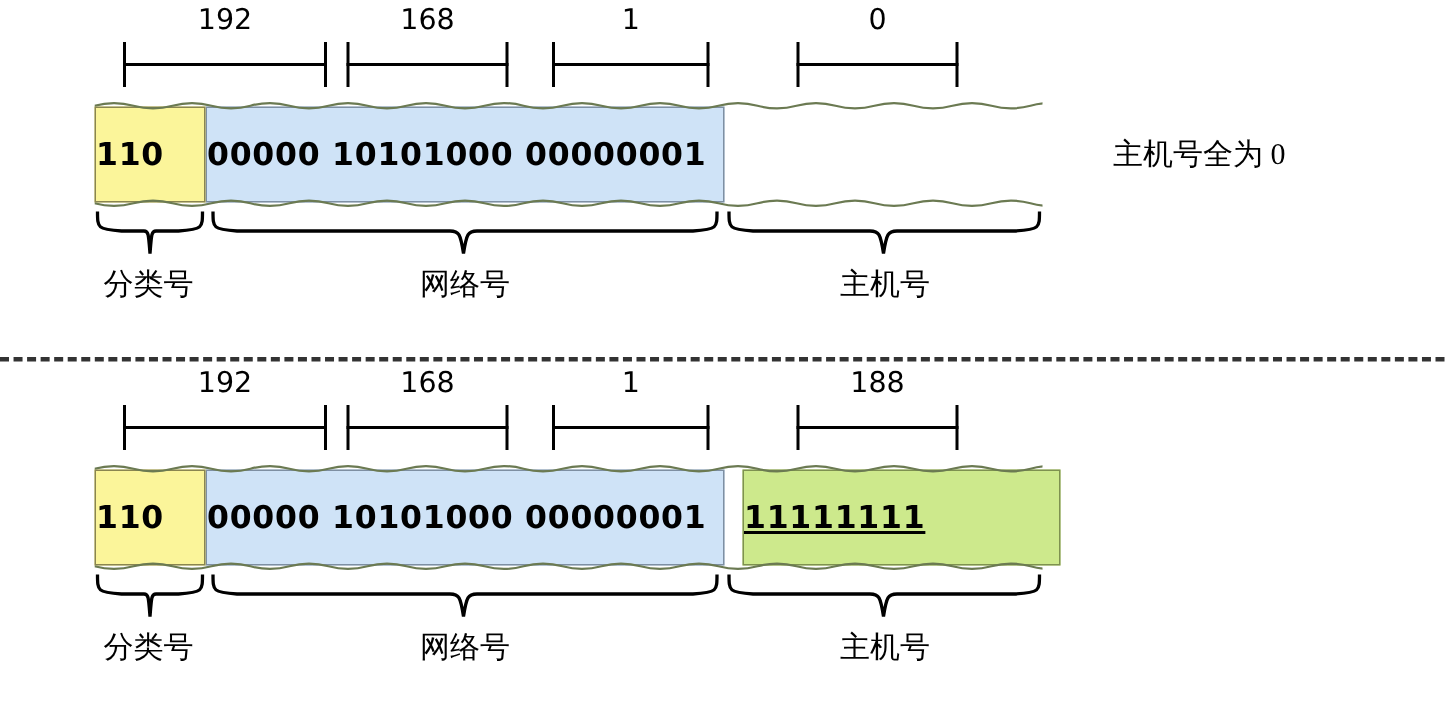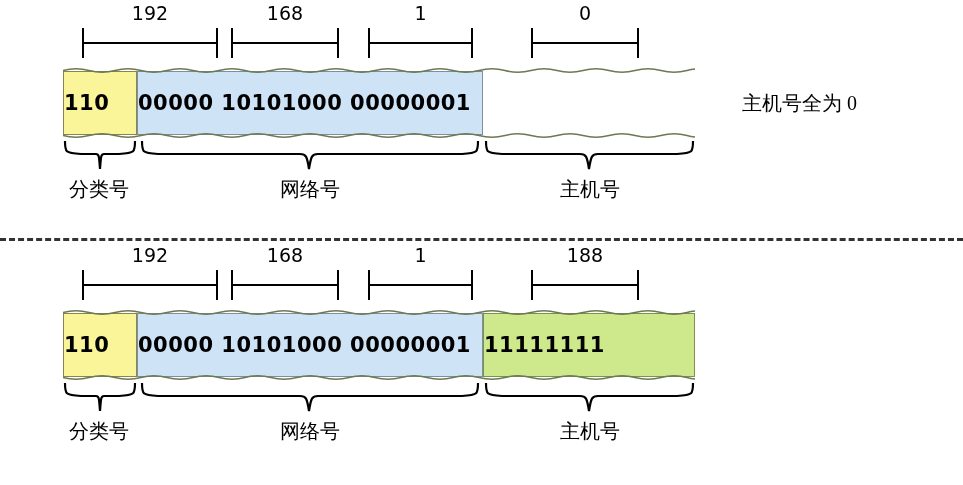--- a/index.html
+++ b/index.html
@@ -262,21 +262,21 @@
     </div>
   </div>
 
   <div class="bar-wrap" style="left:63px; width:632px;">
     <div class="seg class-seg" style="left:0; width:74px;">
       <span>110</span>
     </div>
     <div class="seg net-seg" style="left:74px; width:346px;">
       <span>00000 10101000 00000001</span>
     </div>
-    <div class="seg host-seg" style="left:420px; width:212px;">
+    <div class="seg host-seg" style="left:432px; width:212px;text-decoration:underline;">
       <span>11111111</span>
     </div>
     <svg class="wavy top" viewBox="0 0 632 7" preserveAspectRatio="none">
       <path d="M0,3.5 Q13,0 26,3.5 T52,3.5 T78,3.5 T104,3.5 T130,3.5 T156,3.5 T182,3.5 T208,3.5 T234,3.5 T260,3.5 T286,3.5 T312,3.5 T338,3.5 T364,3.5 T390,3.5 T416,3.5 T442,3.5 T468,3.5 T494,3.5 T520,3.5 T546,3.5 T572,3.5 T598,3.5 T624,3.5 T650,3.5" fill="none" stroke="#6b7a52" stroke-width="1.5"></path>
     </svg>
     <svg class="wavy bottom" viewBox="0 0 632 7" preserveAspectRatio="none">
       <path d="M0,3.5 Q13,7 26,3.5 T52,3.5 T78,3.5 T104,3.5 T130,3.5 T156,3.5 T182,3.5 T208,3.5 T234,3.5 T260,3.5 T286,3.5 T312,3.5 T338,3.5 T364,3.5 T390,3.5 T416,3.5 T442,3.5 T468,3.5 T494,3.5 T520,3.5 T546,3.5 T572,3.5 T598,3.5 T624,3.5 T650,3.5" fill="none" stroke="#6b7a52" stroke-width="1.5"></path>
     </svg>
   </div>
 

